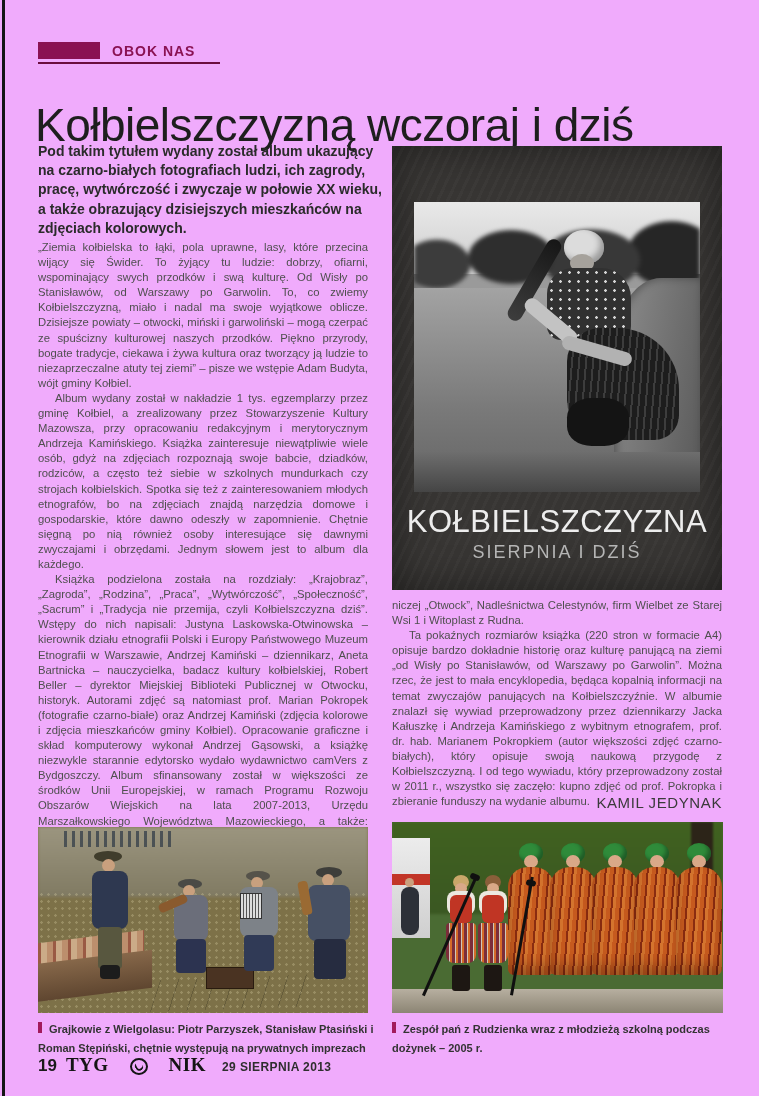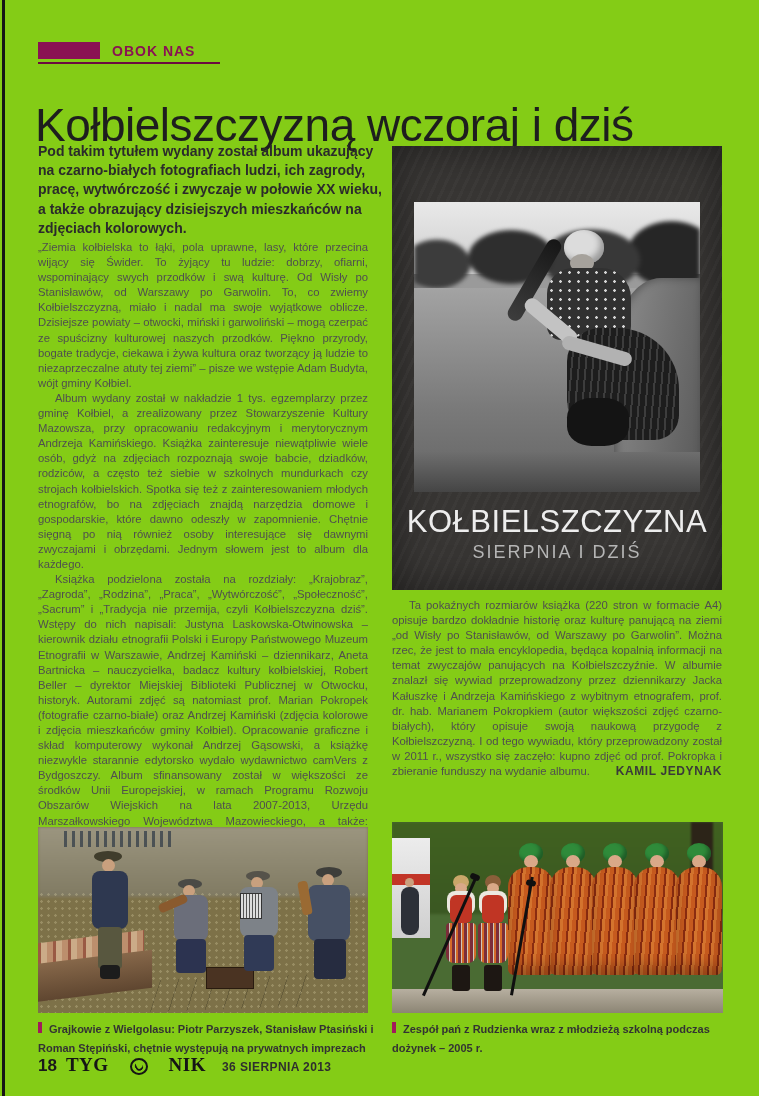--- a/index.html
+++ b/index.html
@@ -1,16 +1,16 @@
 <!DOCTYPE html>
 <html lang="pl"><head>
 <meta charset="utf-8">
 <style>
   html,body{margin:0;padding:0;background:#ffffff;}
-  .page{position:relative;width:759px;height:1096px;background:#84cc16;overflow:hidden;
+  .page{position:relative;width:759px;height:1096px;background:#f0abfc;overflow:hidden;
         font-family:"Liberation Sans",sans-serif;color:#4a4a4a;}
   .scan-line{position:absolute;left:2px;top:0;width:3px;height:1096px;background:#151515;}
 
   
   .section-head{position:absolute;left:38px;top:42px;width:182px;display:flex;align-items:center;
         border-bottom:2px solid #6b0d3f;padding-bottom:3px;}
   .section-swatch{width:62px;height:17px;background:#8a1253;}
   .section-label{margin-left:12px;color:#8a1253;font-weight:bold;font-size:14px;letter-spacing:1px;}
 
   
@@ -19,21 +19,21 @@
 
   
   .lead{position:absolute;left:38px;top:142px;width:352px;font-size:14px;font-weight:bold;
         line-height:19.2px;color:#2b2b2b;}
 
   
   .colL{position:absolute;left:38px;top:240px;width:330px;}
   .colR{position:absolute;left:392px;top:598px;width:330px;}
   .body-p{margin:0;font-size:11.3px;line-height:15.1px;text-align:justify;color:#4f4f4f;}
   .body-p.ind{text-indent:17px;}
-  .byline{margin-top:-15px;text-align:right;font-size:12px;font-weight:bold;letter-spacing:0.6px;color:#3a3a3a;}
+  .byline{margin-top:-15px;text-align:right;font-size:15px;font-weight:normal;letter-spacing:0.6px;color:#3a3a3a;}
 
   
   .cover{position:absolute;left:392px;top:146px;width:330px;height:444px;background:#373533;overflow:hidden;
         box-shadow:inset 0 0 40px rgba(0,0,0,.45);}
   .cover-texture{position:absolute;inset:0;background:repeating-linear-gradient(115deg,rgba(255,255,255,.025) 0 3px,transparent 3px 9px);}
   .cover-photo{position:absolute;left:22px;top:56px;width:286px;height:290px;background:#9a9a9a;overflow:hidden;
         box-shadow:inset 0 0 26px rgba(0,0,0,.5);}
   .cp-sky{position:absolute;left:0;top:0;right:0;height:72px;background:linear-gradient(#e9e9e9,#cdcdcd);}
   .cp-trees{position:absolute;left:0;top:0;right:0;height:100px;filter:blur(2px);background:
       radial-gradient(55px 40px at 8% 62%,#3c3c3c 60%,transparent 62%),
@@ -183,20 +183,21 @@
         <div class="cp-skirt"></div>
         <div class="cp-arm2"></div>
         <div class="cp-laundry"></div>
       </div>
     </div>
     <div class="cover-title">KOŁBIELSZCZYZNA</div>
     <div class="cover-subtitle">SIERPNIA I DZIŚ</div>
   </div>
 
   <div class="colR">
+    <p class="body-p">niczej „Otwock”, Nadleśnictwa Celestynów, firm Wielbet ze Starej Wsi 1 i Witoplast z Rudna.</p>
     <p class="body-p ind">Ta pokaźnych rozmiarów książka (220 stron w formacie A4) opisuje bardzo dokładnie historię oraz kulturę panującą na ziemi „od Wisły po Stanisławów, od Warszawy po Garwolin”. Można rzec, że jest to mała encyklopedia, będąca kopalnią informacji na temat zwyczajów panujących na Kołbielszczyźnie. W albumie znalazł się wywiad przeprowadzony przez dziennikarzy Jacka Kałuszkę i Andrzeja Kamińskiego z wybitnym etnografem, prof. dr. hab. Marianem Pokropkiem (autor większości zdjęć czarno-białych), który opisuje swoją naukową przygodę z Kołbielszczyzną. I od tego wywiadu, który przeprowadzony został w 2011 r., wszystko się zaczęło: kupno zdjęć od prof. Pokropka i zbieranie funduszy na wydanie albumu.</p>
     <div class="byline">KAMIL JEDYNAK</div>
   </div>
 
   <div class="photo photoL">
     <div class="pl-top"></div>
     <div class="pl-fence"></div>
     <div class="pl-grass"></div>
     <div class="pl-blanket"></div>
     <div class="pl-bench"></div>
@@ -290,21 +291,21 @@
   </div>
 
   <div class="caption capL">
     <span class="cap-mark"></span><span>Grajkowie z Wielgolasu: Piotr Parzyszek, Stanisław Ptasiński i Roman Stępiński, chętnie występują na prywatnych imprezach</span>
   </div>
   <div class="caption capR">
     <span class="cap-mark"></span><span>Zespół pań z Rudzienka wraz z młodzieżą szkolną podczas dożynek – 2005 r.</span>
   </div>
 
   <div class="footer">
-    <span class="page-number">18</span>
+    <span class="page-number">19</span>
     <span class="logo">
         <span>TYG</span>
         <span class="logo-o"></span>
         <span>NIK</span>
       </span>
-    <span class="footer-date">36 SIERPNIA 2013</span>
+    <span class="footer-date">29 SIERPNIA 2013</span>
   </div>
 </div>
 
 </body></html>

